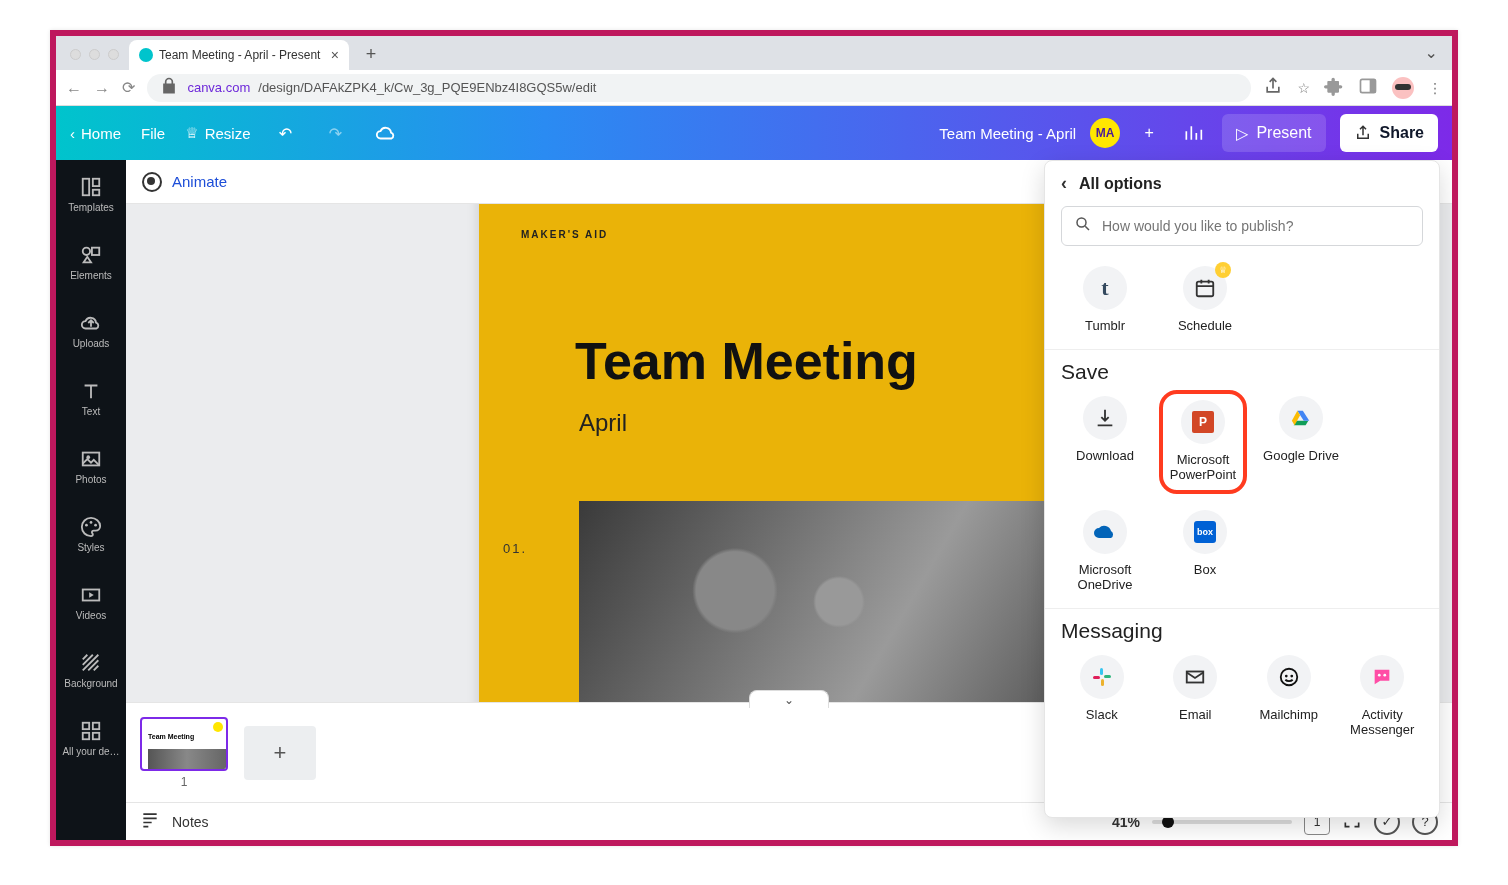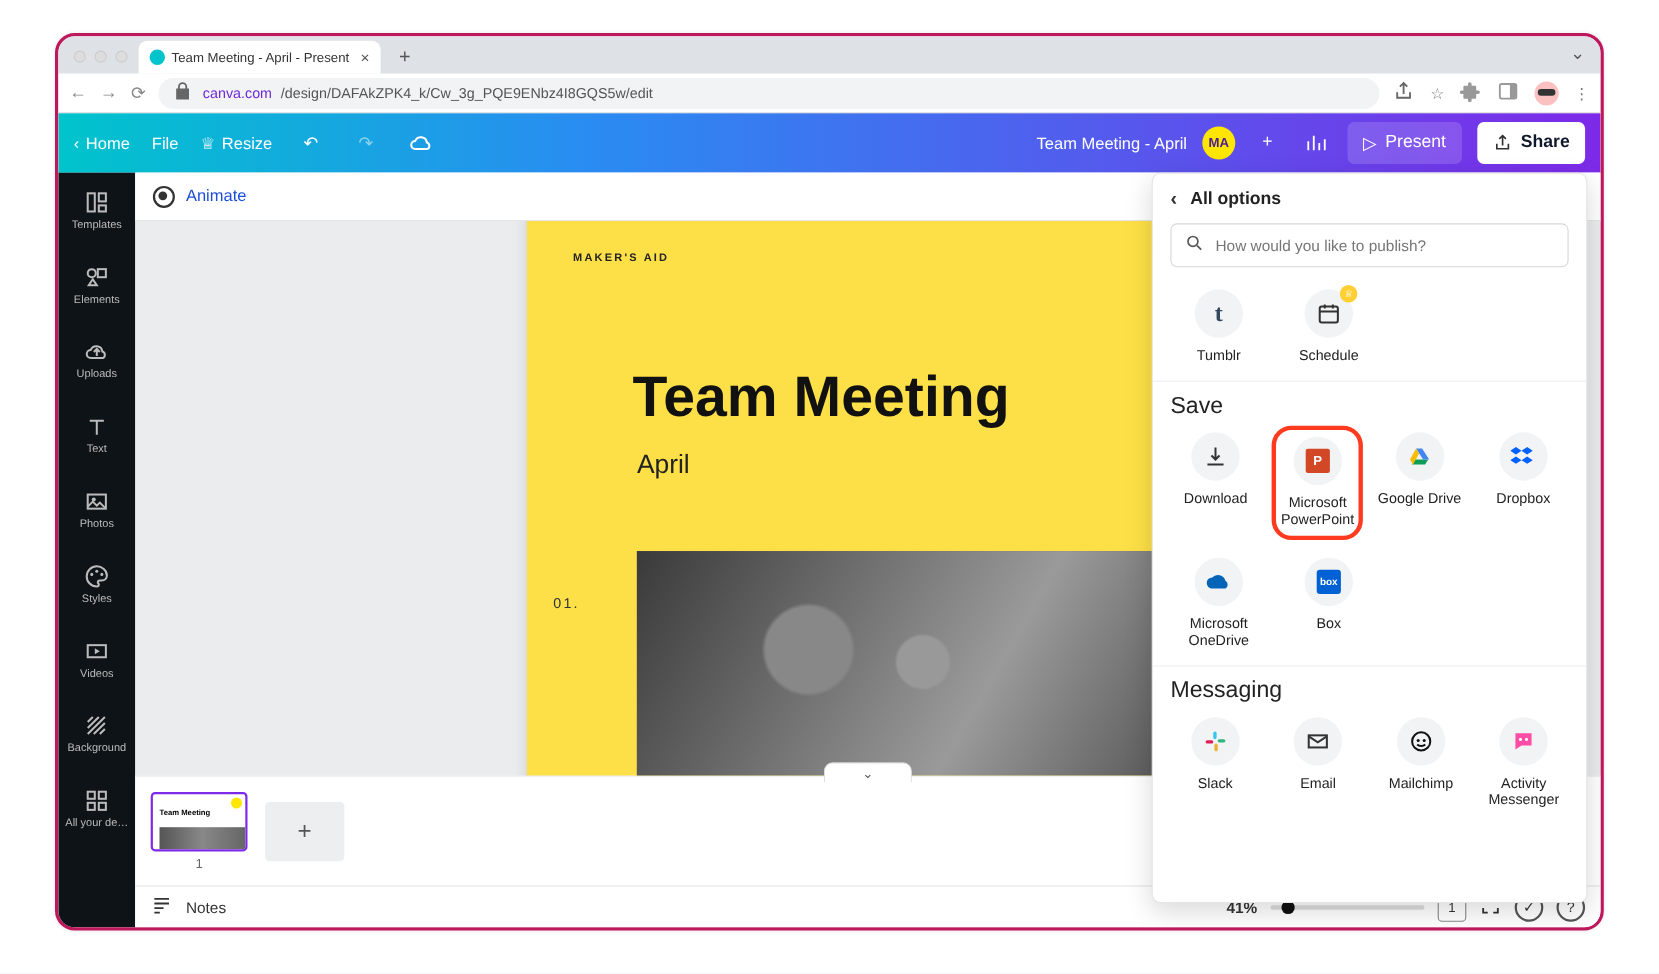--- a/index.html
+++ b/index.html
@@ -1,17 +1,17 @@
 <!DOCTYPE html>
 <html><head>
 <meta charset="utf-8">
 <style>
   * { box-sizing: border-box; margin: 0; padding: 0; font-family: -apple-system, BlinkMacSystemFont, "Segoe UI", Helvetica, Arial, sans-serif; }
   body { background: #fff; width: 1508px; height: 885px; overflow: hidden; }
-  .window { width: 1408px; height: 816px; margin: 30px 50px; border: 3px solid #be185d; border-radius: 18px; overflow: hidden; box-shadow: 0 0 4px rgba(0,0,0,0.1); position: relative; background: #fff;}
+  .window { width: 1408px; height: 816px; margin: 30px 50px; border: 6px solid #be185d; border-radius: 0; overflow: hidden; box-shadow: 0 0 4px rgba(0,0,0,0.1); position: relative; background: #fff;}
   
   .tabstrip { height: 34px; background: #dee1e6; display: flex; align-items: flex-end; padding-left: 10px; }
   .mac-dots { display: flex; gap: 8px; align-items: center; margin: 0 10px 10px 4px; }
   .mac-dots span { width: 11px; height: 11px; border-radius: 50%; background: #ddd; border:1px solid #ccc;}
   .tab { background: #fff; height: 30px; border-radius: 8px 8px 0 0; display:flex; align-items:center; padding: 0 10px; gap:6px; font-size: 12px; color:#333; width: 220px; }
   .tab .fav { width:14px;height:14px;border-radius:50%; background:#00c4cc; display:inline-block;}
   .tab .close { margin-left:auto; color:#555; font-size:14px;}
   .newtab { width:28px; height:28px; display:flex;align-items:center;justify-content:center; font-size:18px; color:#555; margin-left:8px; margin-bottom:2px;}
   .tabstrip .chev { margin-left:auto; margin-right:14px; margin-bottom:8px; color:#555;}
   .addrbar { height: 36px; background:#fff; border-bottom:1px solid #ddd; display:flex; align-items:center; padding: 0 10px; gap:12px;}
@@ -33,21 +33,21 @@
   
   .app-body { position:absolute; top:124px; left:0; right:0; bottom:0; display:flex;}
   .left-rail { width:70px; background:#0e1318; color:#bbb; display:flex; flex-direction:column;}
   .rail-item { height:68px; display:flex; flex-direction:column; align-items:center; justify-content:center; gap:4px; font-size:10px; cursor:pointer;}
   .rail-item svg { fill:#bbb; }
   .canvas-area { flex:1; background:#ebecee; position:relative; display:flex; flex-direction:column;}
   .toolbar-top { height:44px; background:#fff; border-bottom:1px solid #e5e5e5; display:flex; align-items:center; padding:0 16px; gap:10px; font-size:15px; color:#1d4ed8;}
   .animate-icon { width:20px;height:20px;border:2px solid #333;border-radius:50%; position:relative;}
   .animate-icon::after{content:"";position:absolute;width:8px;height:8px;border-radius:50%;background:#333;left:3px;top:3px;}
   .canvas-scroll { flex:1; display:flex; align-items:center; justify-content:center; overflow:hidden;}
-  .slide { width:620px; height:544px; background:#fde047; box-shadow: 0 2px 12px rgba(0,0,0,0.15); position:relative;}
+  .slide { width:620px; height:544px; background:#eab308; box-shadow: 0 2px 12px rgba(0,0,0,0.15); position:relative;}
   .slide .eyebrow { position:absolute; left:42px; top:48px; font-size:10px; letter-spacing:2px; color:#222; font-weight:600;}
   .slide .heading { position:absolute; left:96px; top:150px; font-size:52px; font-weight:800; color:#111;}
   .slide .subheading { position:absolute; left:100px; top:228px; font-size:24px; color:#222;}
   .slide .num { position:absolute; left:24px; top:360px; font-size:13px; color:#333; letter-spacing:2px;}
   .slide .img { position:absolute; left:100px; right:0; top:320px; bottom:0; background:#666; background-image:
     radial-gradient(circle at 30% 40%, #888 10%, transparent 11%),
     radial-gradient(circle at 50% 45%, #999 8%, transparent 9%),
     linear-gradient(120deg, #3a3a3a, #7a7a7a 40%, #9a9a9a 60%, #4a4a4a);
     filter: grayscale(1);}
   .collapse-tab { position:absolute; left:50%; transform:translateX(-50%); bottom:132px; width:80px;height:18px;background:#fff;border:1px solid #ddd;border-bottom:none;border-radius:8px 8px 0 0; display:flex;align-items:center;justify-content:center;color:#555;font-size:12px;}
@@ -354,28 +354,20 @@
       <div class="sp-item">
         <div class="sp-icn">
           <svg width="22" height="22" viewBox="0 0 24 24">
               <path fill="#0f9d58" d="M4 20l3-5h13l-3 5z"></path>
               <path fill="#4285f4" d="M14 4l7 11h-6L8 4z"></path>
               <path fill="#fbbc04" d="M8 4l-6 11 3 5 6-11z"></path>
             </svg>
         </div>
         <span>Google Drive</span>
       </div>
-      <div class="sp-item">
-        <div class="sp-icn">
-          <svg width="24" height="24" viewBox="0 0 24 24">
-              <path fill="#0061ff" d="M6 3l6 4-6 4-6-4zM18 3l6 4-6 4-6-4zM6 13l6 4-6 4-6-4zM18 13l6 4-6 4-6-4z" transform="scale(0.85) translate(0,1)"></path>
-            </svg>
-        </div>
-        <span>Dropbox</span>
-      </div>
     </div>
     <div class="sp-row">
       <div class="sp-item">
         <div class="sp-icn">
           <svg width="24" height="16" viewBox="0 0 24 16">
               <path fill="#0364b8" d="M6 14a5 5 0 010-10 7 7 0 0112 3 4 4 0 010 7H6z"></path>
             </svg>
         </div>
         <span>Microsoft OneDrive</span>
       </div>

